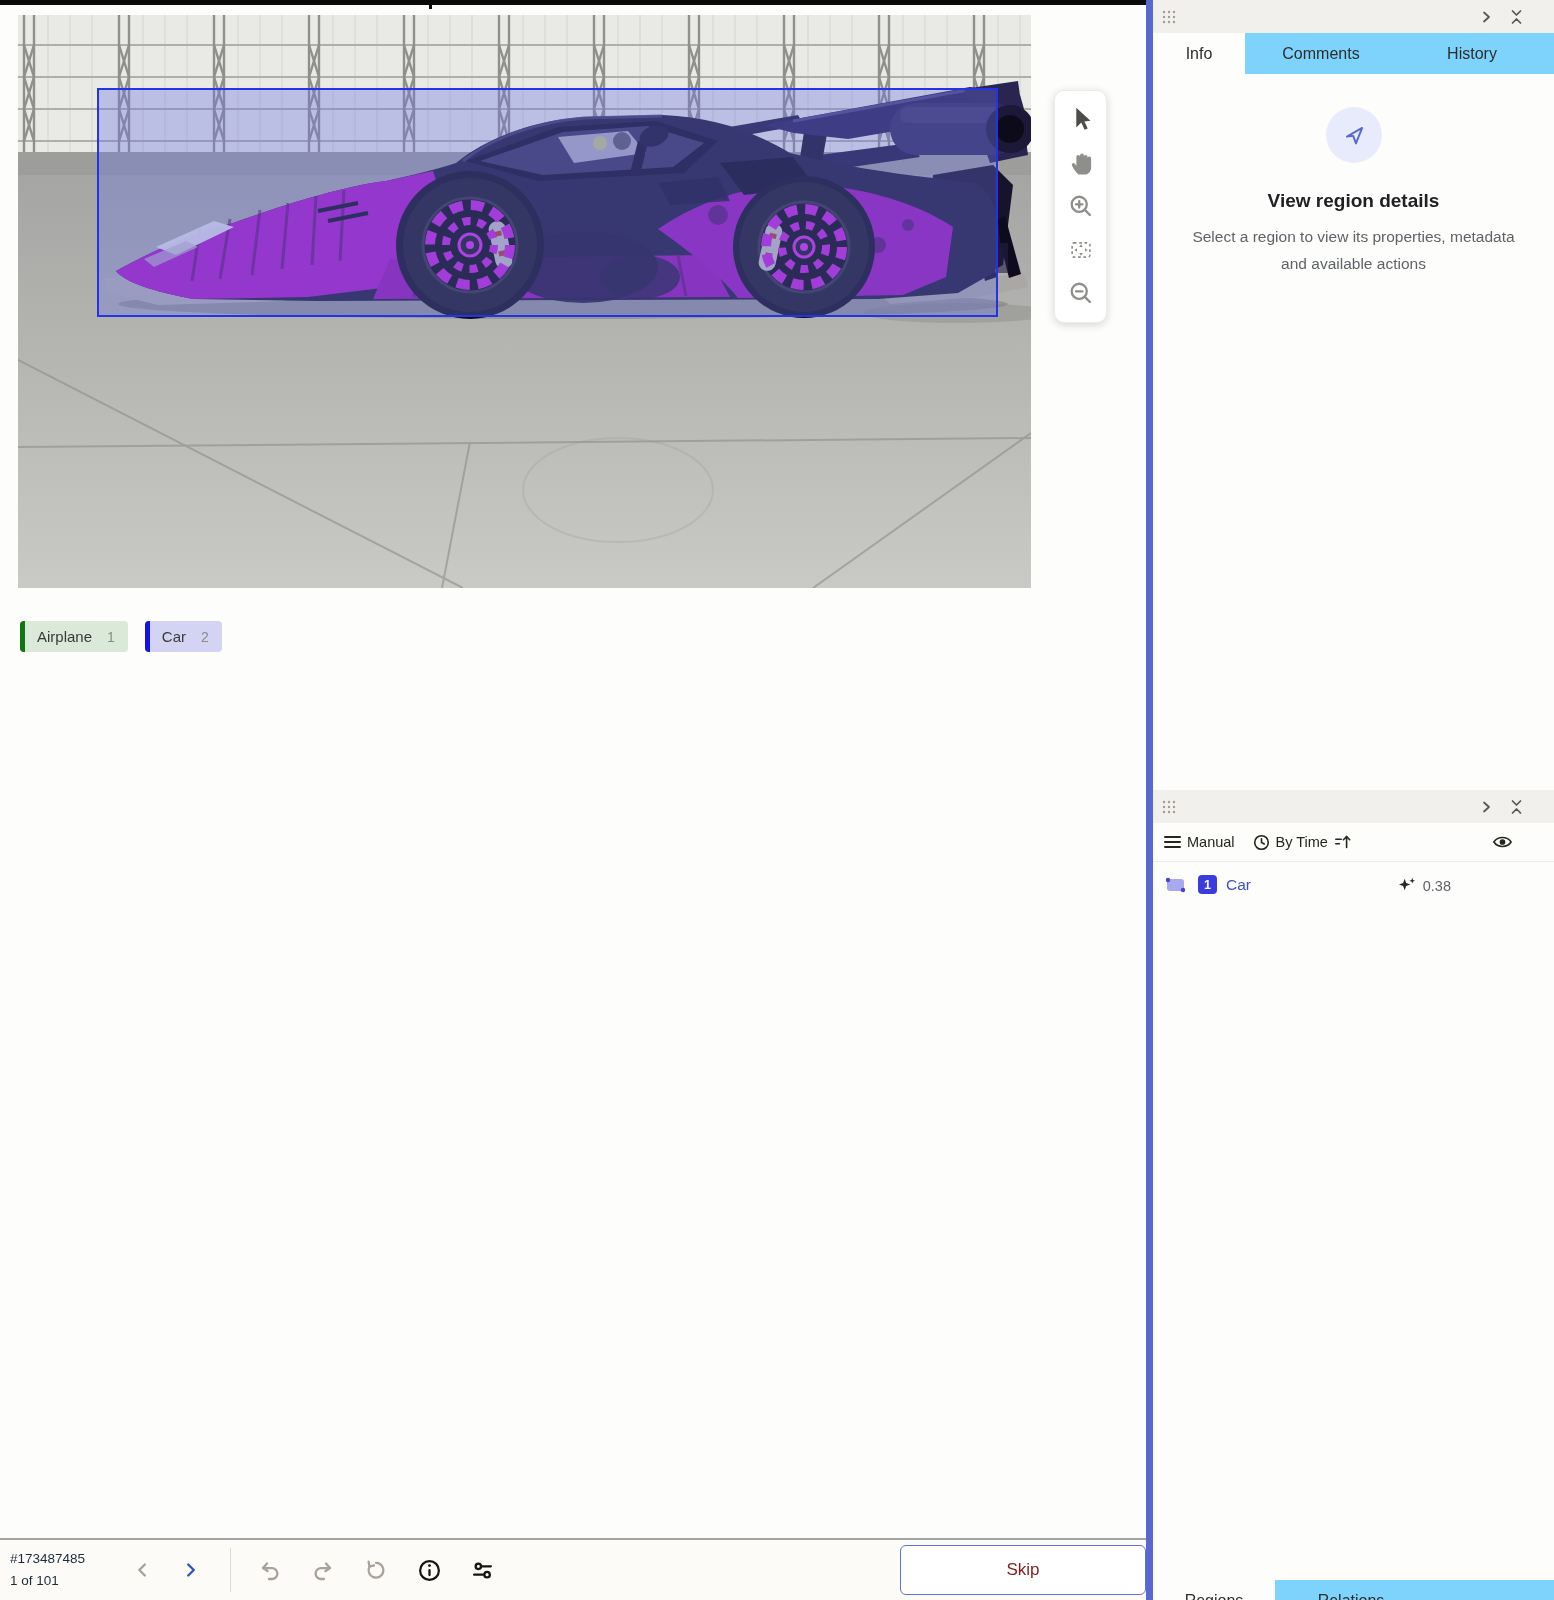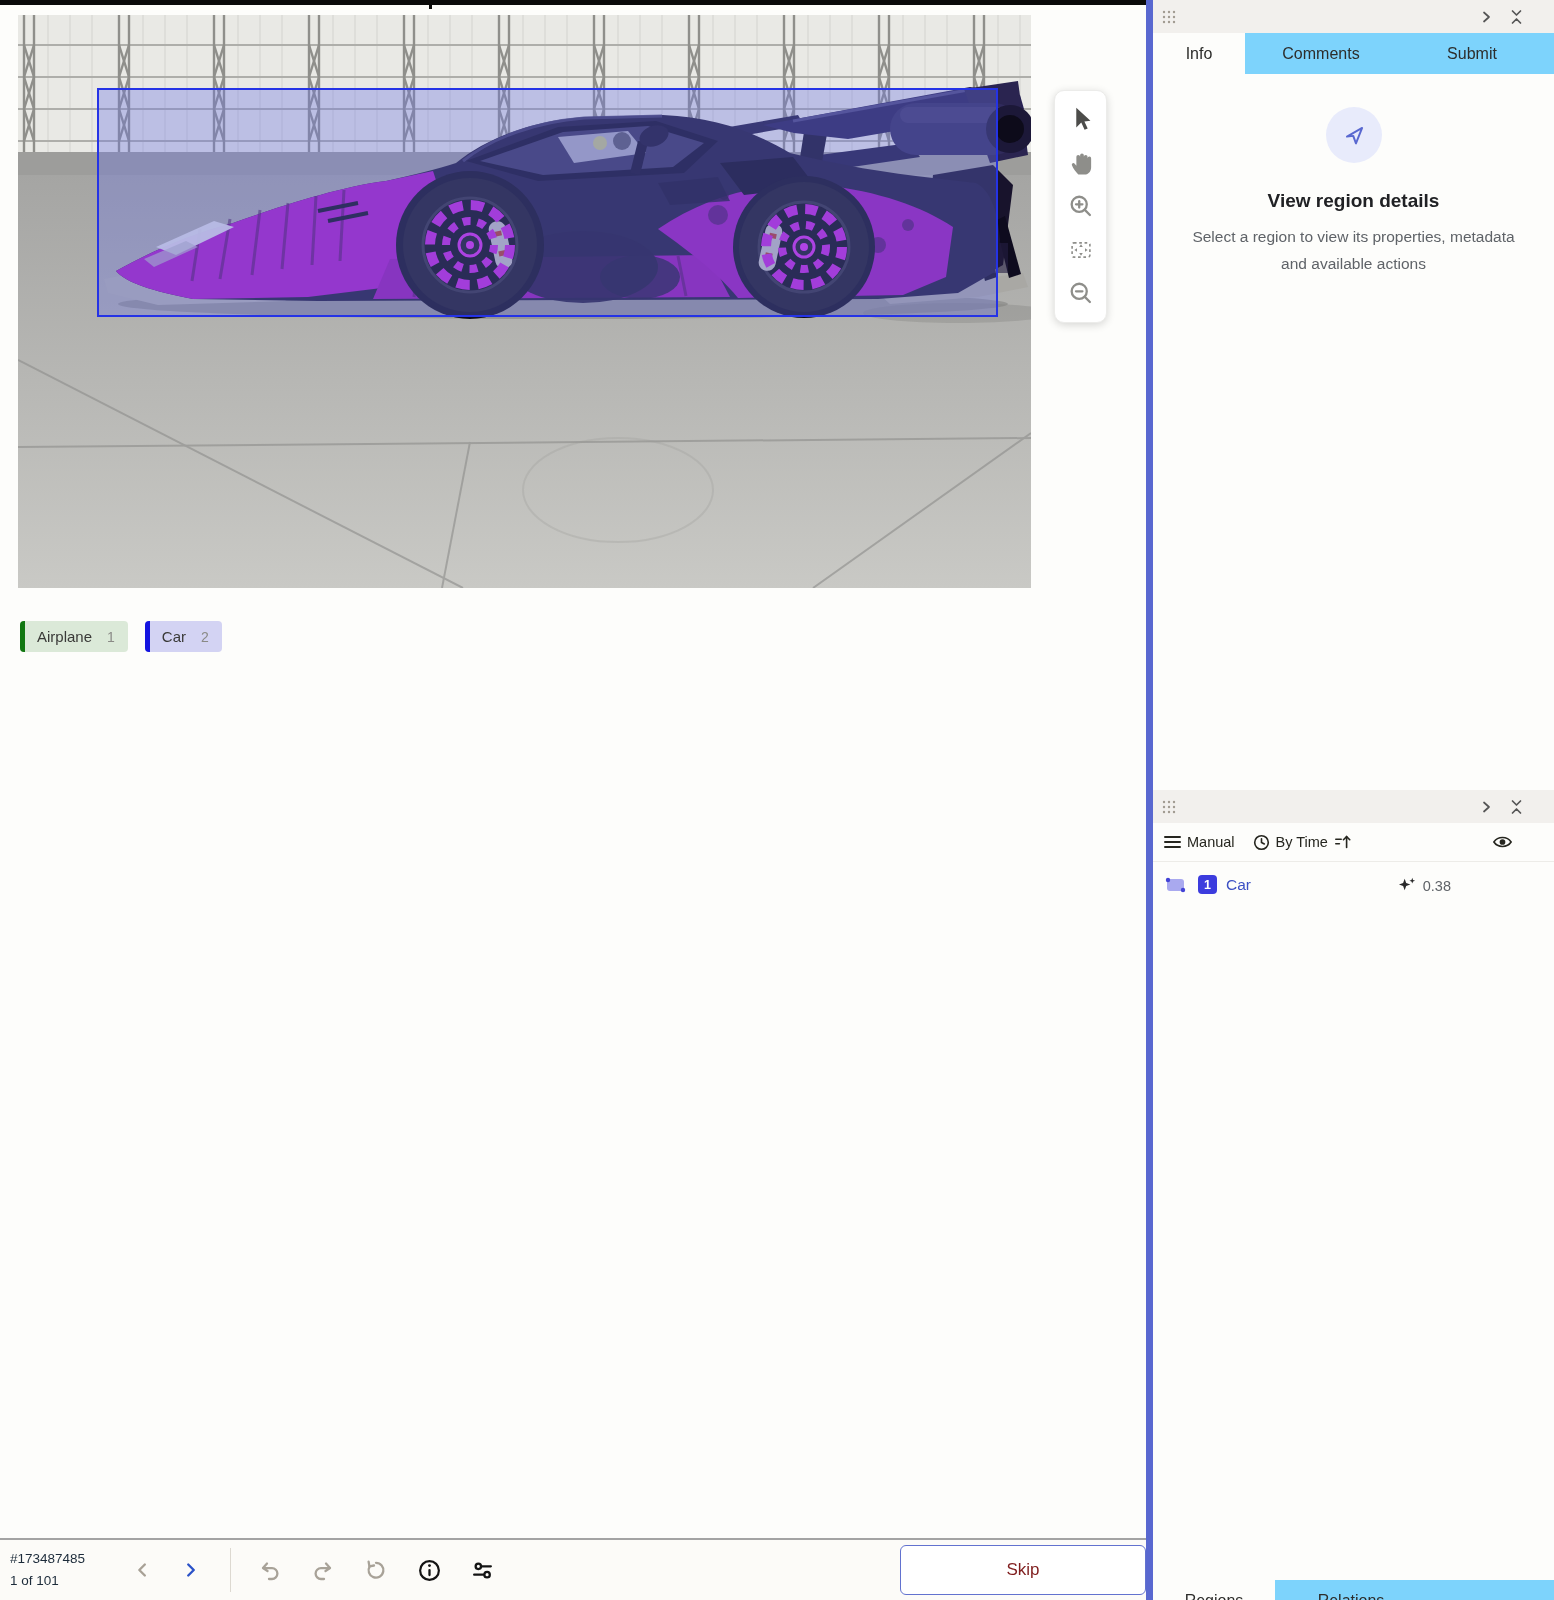--- a/index.html
+++ b/index.html
@@ -405,21 +405,21 @@
             <g fill="none" stroke="#555" stroke-width="1.7" stroke-linecap="round" stroke-linejoin="round">
               <polyline points="3.5,2 7.5,6 11.5,2"></polyline>
                 <polyline points="3.5,14 7.5,10 11.5,14"></polyline>
             </g>
           </svg>
         </button>
       </div>
       <div class="tab-row panel1">
         <div class="tab active">Info</div>
         <div class="tab">Comments</div>
-        <div class="tab">Submit</div>
+        <div class="tab">History</div>
       </div>
       <div class="empty-state">
         <div class="empty-circle">
           <svg width="26" height="26" viewBox="0 0 24 24">
             <path d="M5.5 13.5 L19.5 5.5 L13.8 19.8 L11.3 12.8 Z" fill="none" stroke="#5968d0" stroke-width="1.8" stroke-linejoin="round"></path>
           </svg>
         </div>
         <div class="empty-title">View region details</div>
         <div class="empty-sub">Select a region to view its properties, metadata and available actions</div>
       </div>

